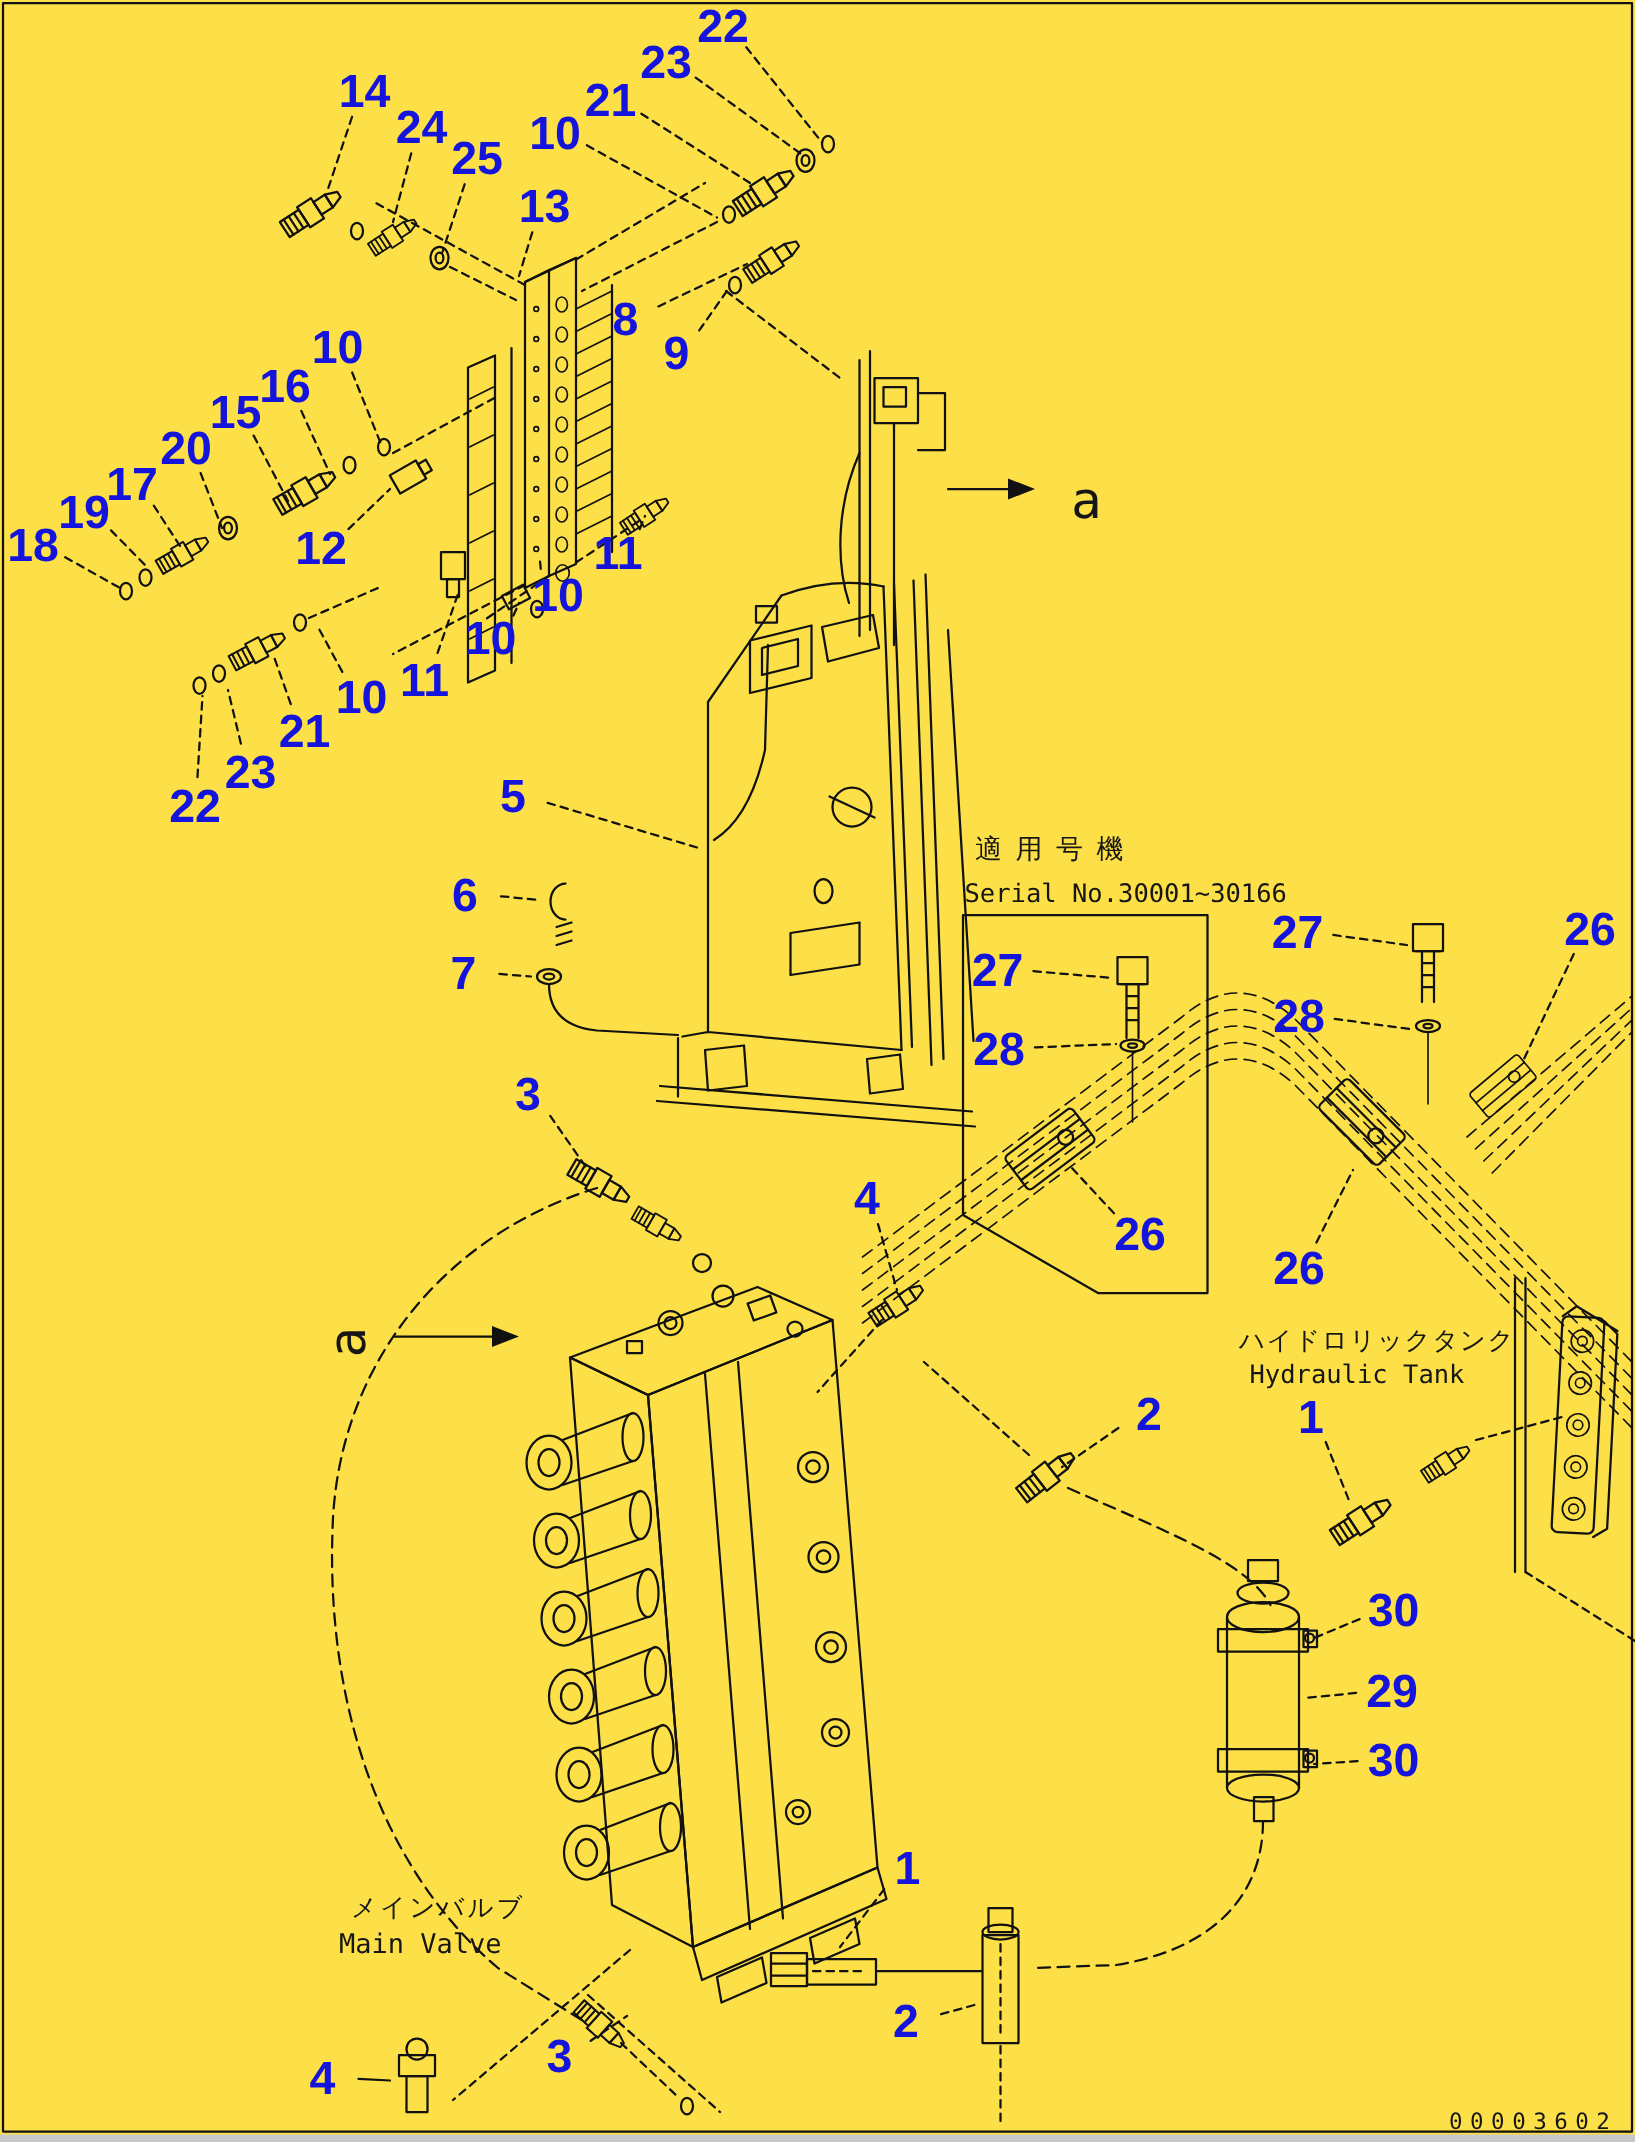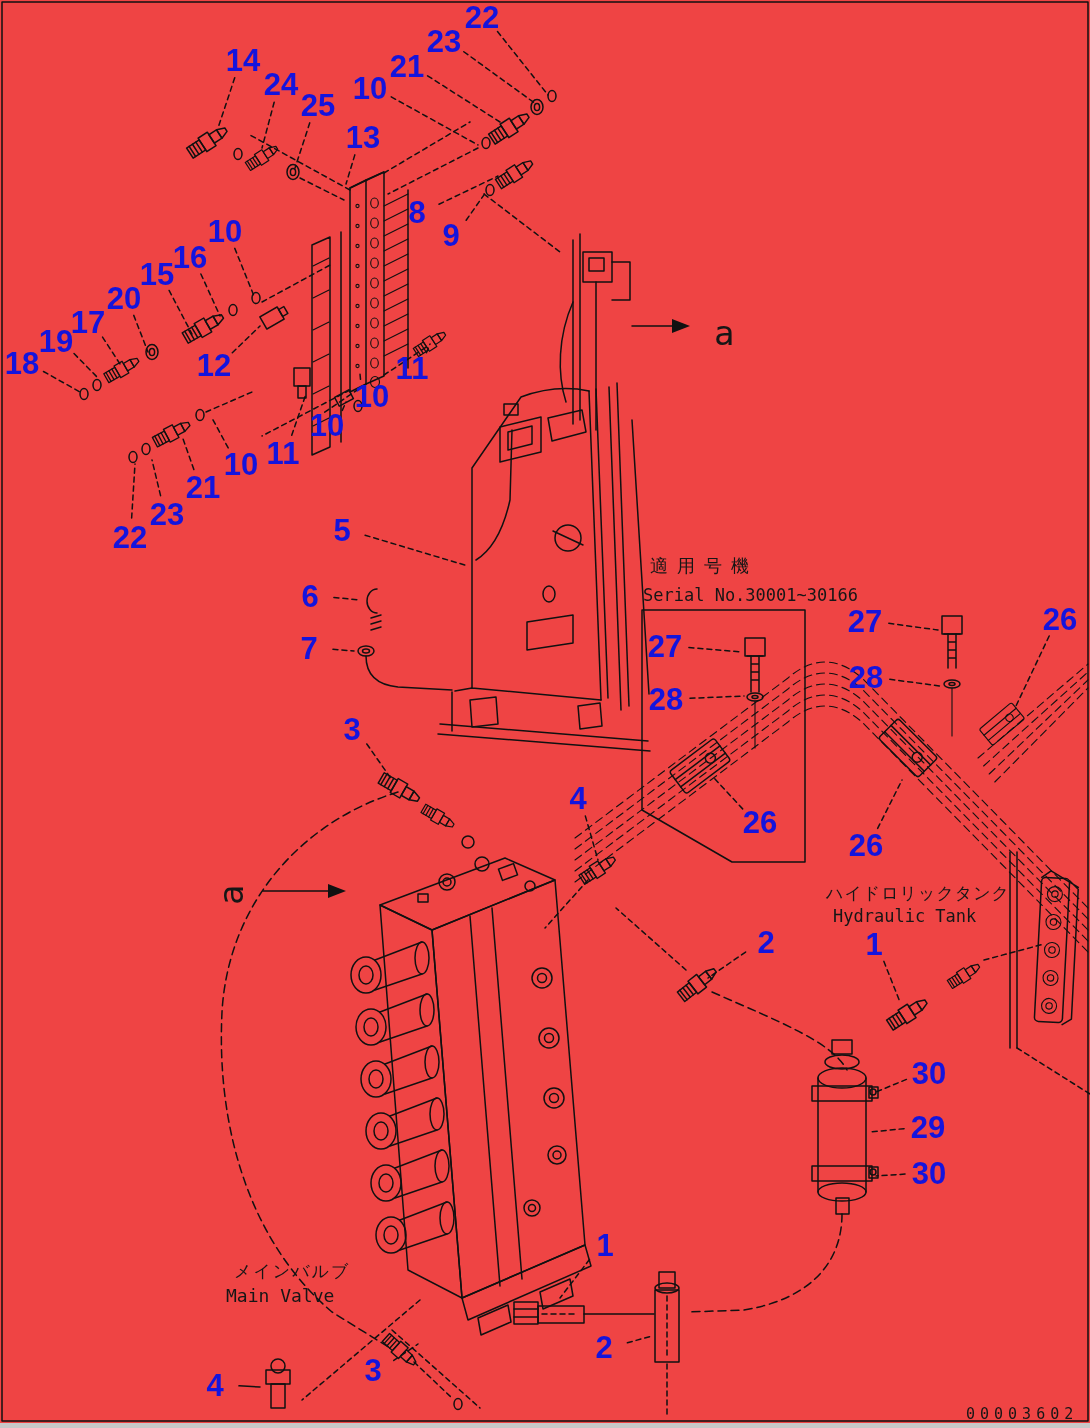--- a/index.html
+++ b/index.html
@@ -1,16 +1,16 @@
 <!DOCTYPE html>
 <html><head>
 <meta charset="utf-8">
 <style>
   html,body{margin:0;padding:0;background:#ffffff;}
-  #page{position:relative;width:1090px;height:1428px;background:#ef4444;overflow:hidden;
+  #page{position:relative;width:1090px;height:1428px;background:#fde047;overflow:hidden;
         font-family:"Liberation Sans",sans-serif;}
   #art{position:absolute;left:0;top:0;}
   #art .ln{stroke:#111;fill:none;stroke-width:1.5;stroke-linecap:round;stroke-linejoin:round;}
   #art .thin{stroke-width:1.1;}
   #art .dash{stroke-dasharray:8 5;}
   #art .dash2{stroke-dasharray:5 4;}
   #art .fillhead{fill:#111;stroke:none;}
   #art .fillgrey{fill:#c8c8c8;stroke:none;}
   #art text{stroke:none;}
   #art .co{fill:#1414dd;font-family:"Liberation Sans",sans-serif;font-size:31px;font-weight:bold;text-anchor:middle;}

